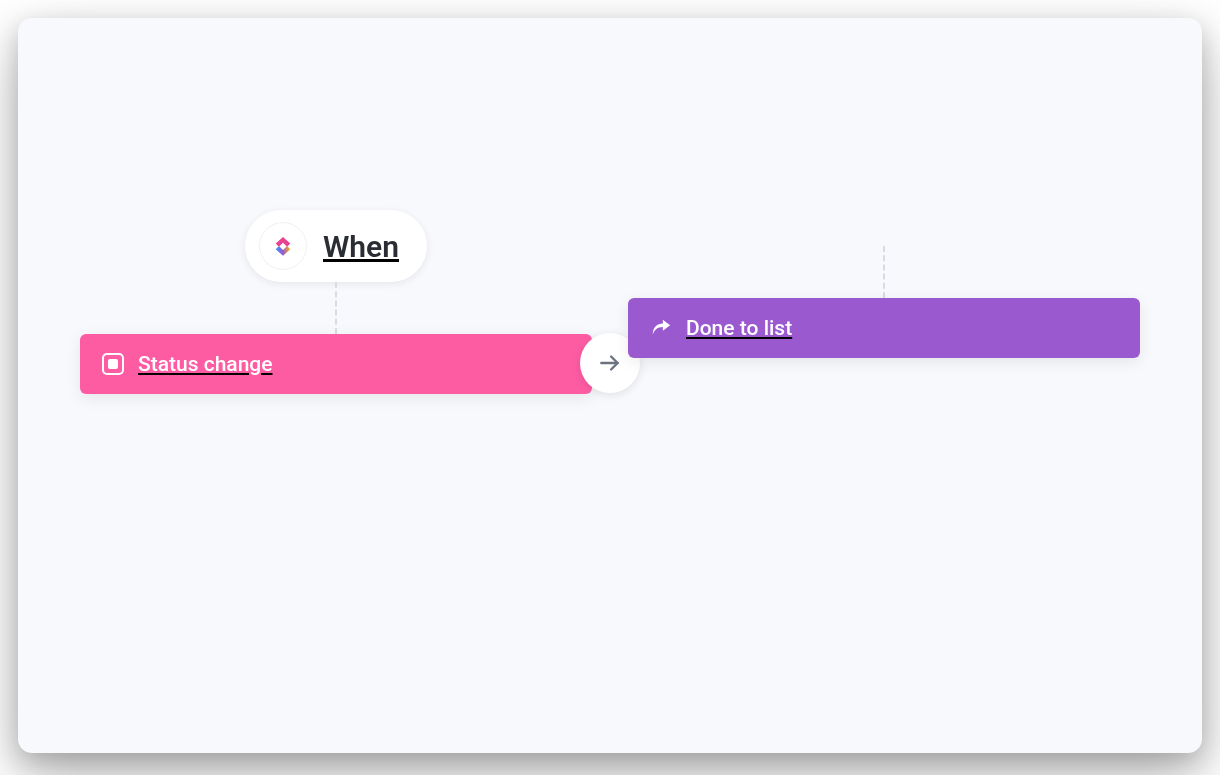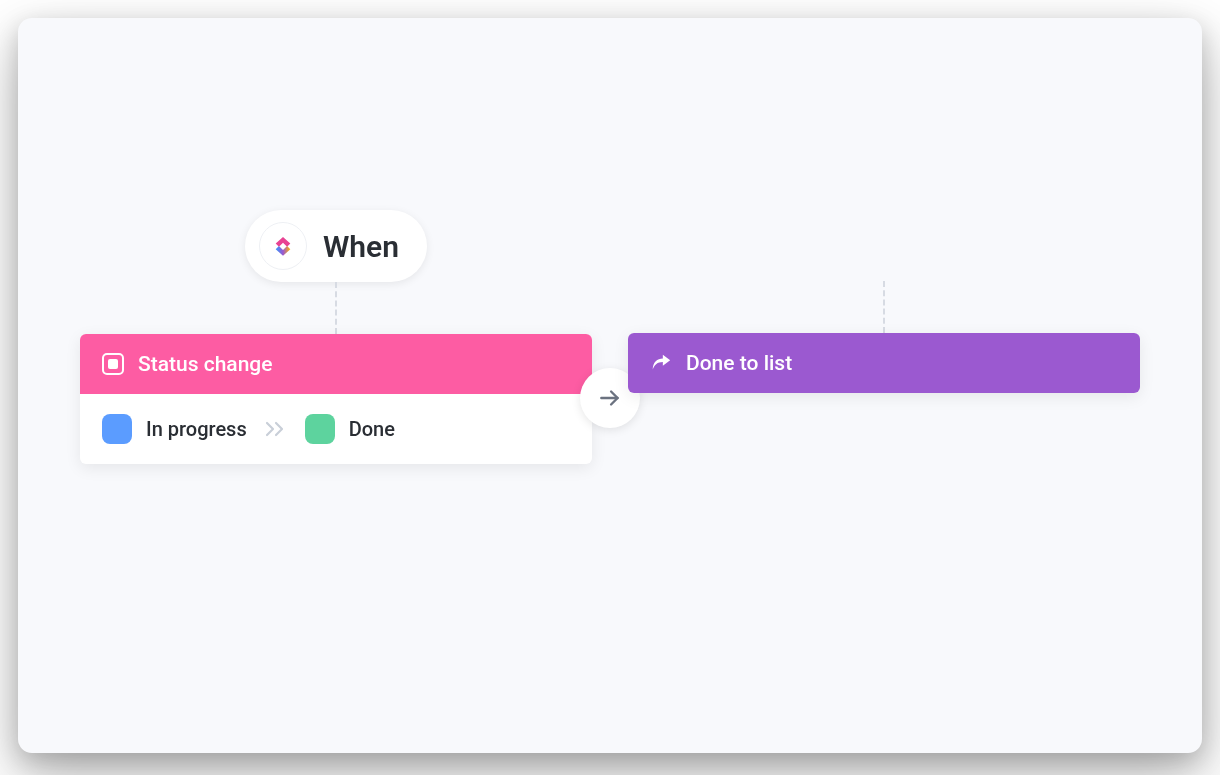--- a/index.html
+++ b/index.html
@@ -19,20 +19,21 @@
 
   .flow {
     position: absolute;
     top: 192px;
     left: 0;
     right: 0;
     display: flex;
     align-items: center;
     justify-content: center;
     gap: 28px;
+    text-decoration: underline;
   }
 
   .column {
     display: flex;
     flex-direction: column;
     align-items: center;
     width: 432px;
   }
 
   .pill {
@@ -171,32 +172,20 @@
 
       <div class="connector"></div>
 
       <div class="card">
         <div class="card-header pink">
           <span class="header-icon">
             <span class="square-icon"></span>
           </span>
           <span>Status change</span>
         </div>
-        <div class="card-body">
-          <span class="status-chip blue"></span>
-          <span class="status-text">In progress</span>
-          <span class="chev-group">
-            <svg width="22" height="18" viewBox="0 0 22 18" fill="none" stroke="currentColor" stroke-width="2.2" stroke-linecap="round" stroke-linejoin="round">
-              <polyline points="2,3 8,9 2,15"></polyline>
-              <polyline points="11,3 17,9 11,15"></polyline>
-            </svg>
-          </span>
-          <span class="status-chip green"></span>
-          <span class="status-text">Done</span>
-        </div>
       </div>
     </div>
 
     <div class="arrow-circle">
       <svg width="26" height="26" viewBox="0 0 24 24" fill="none" stroke="currentColor" stroke-width="2.2" stroke-linecap="round" stroke-linejoin="round">
         <line x1="4" y1="12" x2="19" y2="12"></line>
         <polyline points="13 6 19 12 13 18"></polyline>
       </svg>
     </div>
 

